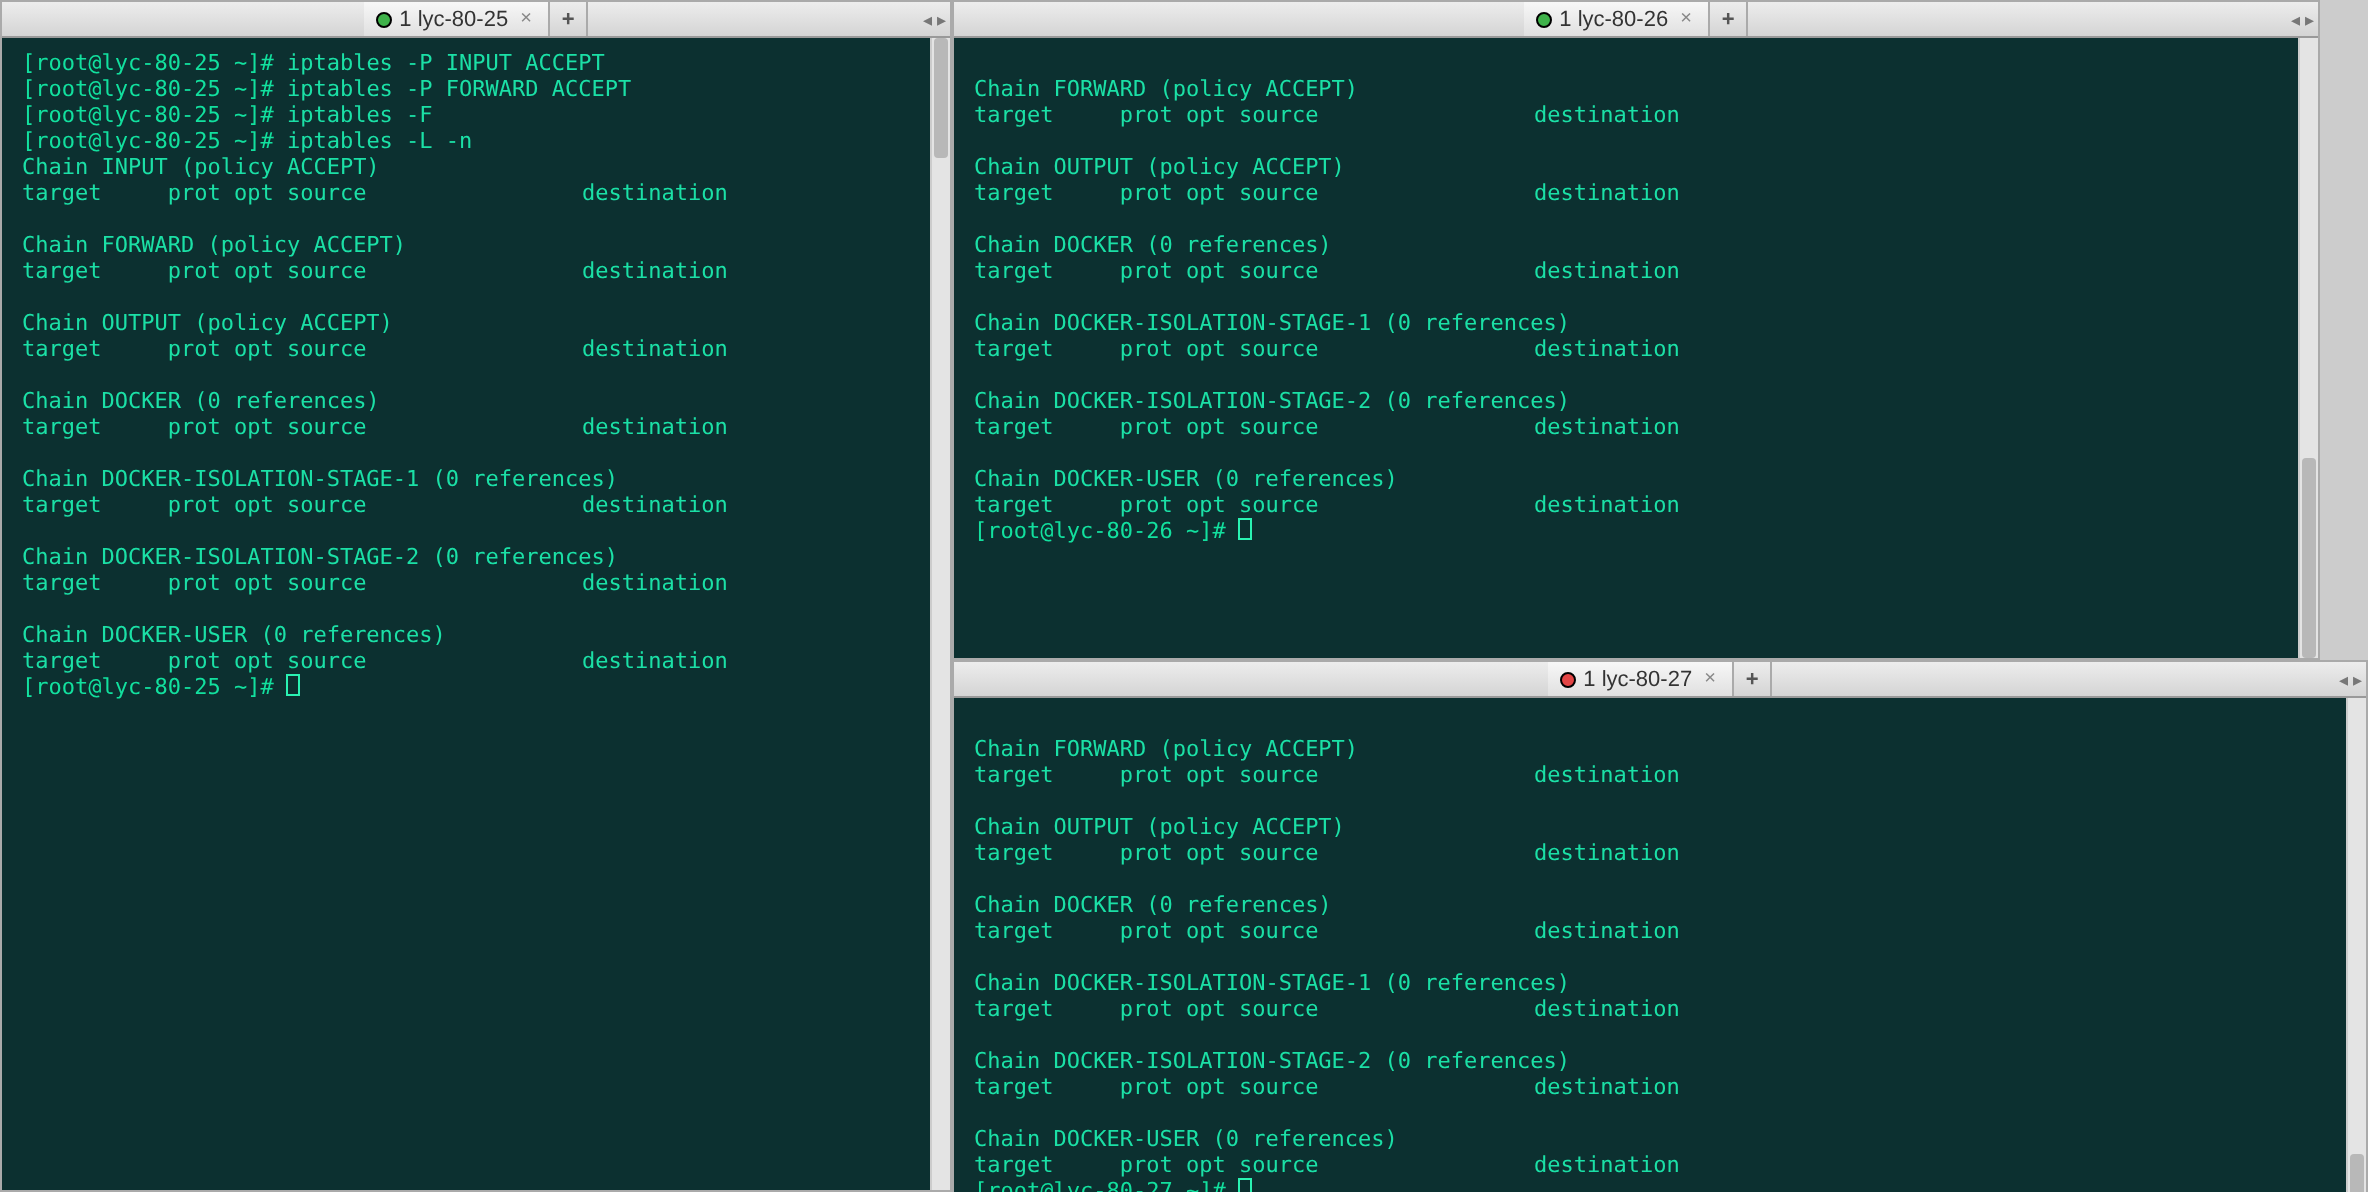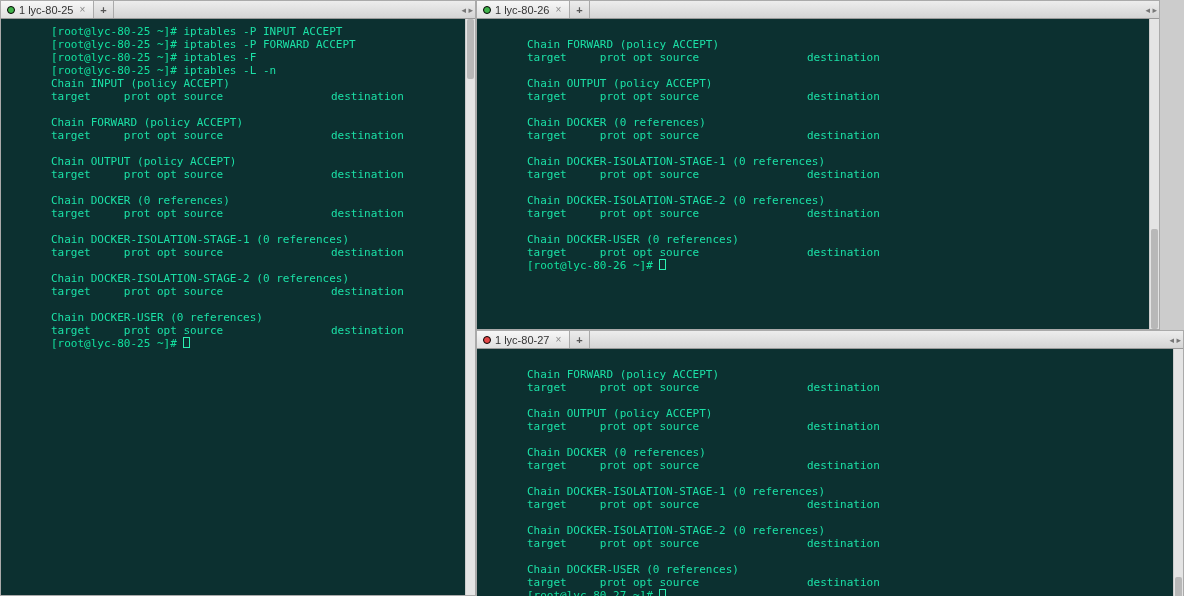--- a/index.html
+++ b/index.html
@@ -21,20 +21,21 @@
   .tabbar {
     height: 18px;
     background: linear-gradient(#EDEDED, #D4D4D4);
     border-bottom: 1px solid #999;
     display: flex;
     align-items: stretch;
     position: relative;
     font-family: Arial, sans-serif;
     font-size: 11px;
     color: #333;
+    justify-content: center;
   }
   .tab {
     display: flex;
     align-items: center;
     gap: 4px;
     padding: 0 8px 0 6px;
     border-right: 1px solid #AAA;
     background: linear-gradient(#F7F7F7,#E0E0E0);
     cursor: pointer;
   }
@@ -57,21 +58,20 @@
   }
   .term {
     position:absolute; top:18px; left:0; right:0; bottom:0;
     padding: 6px 10px;
     line-height: 13px;
     white-space: pre;
     font-family: "DejaVu Sans Mono", Consolas, monospace;
     font-size: 11px;
     color: #1BE0A6;
     overflow:hidden;
-    margin-left:40px;
   }
   .prompt-user { color:#12E09E; }
   .cursor {
     display:inline-block;
     width:7px; height:11px;
     border:1px solid #2AF2B2;
     vertical-align: -1px;
   }
   .scrollbar {
     position:absolute; right:0; top:18px; bottom:0; width:10px;

